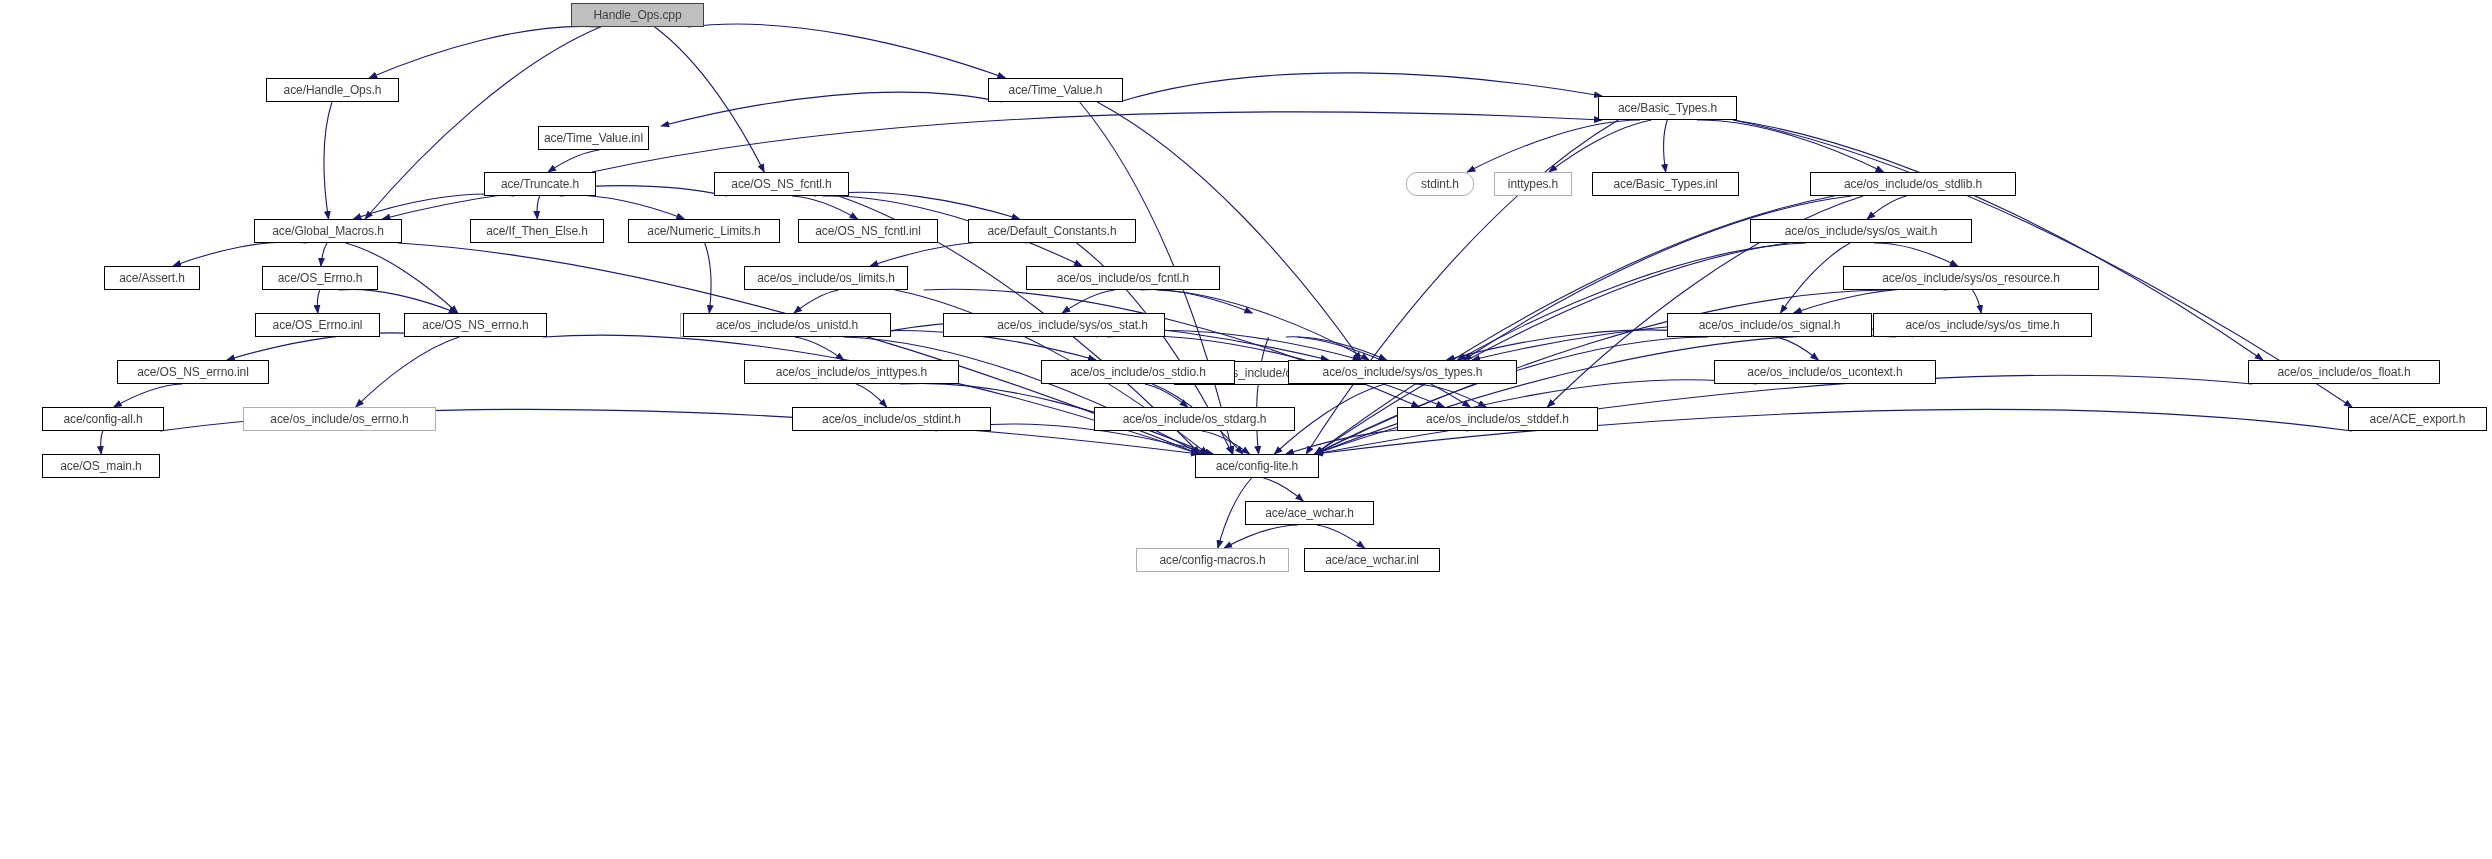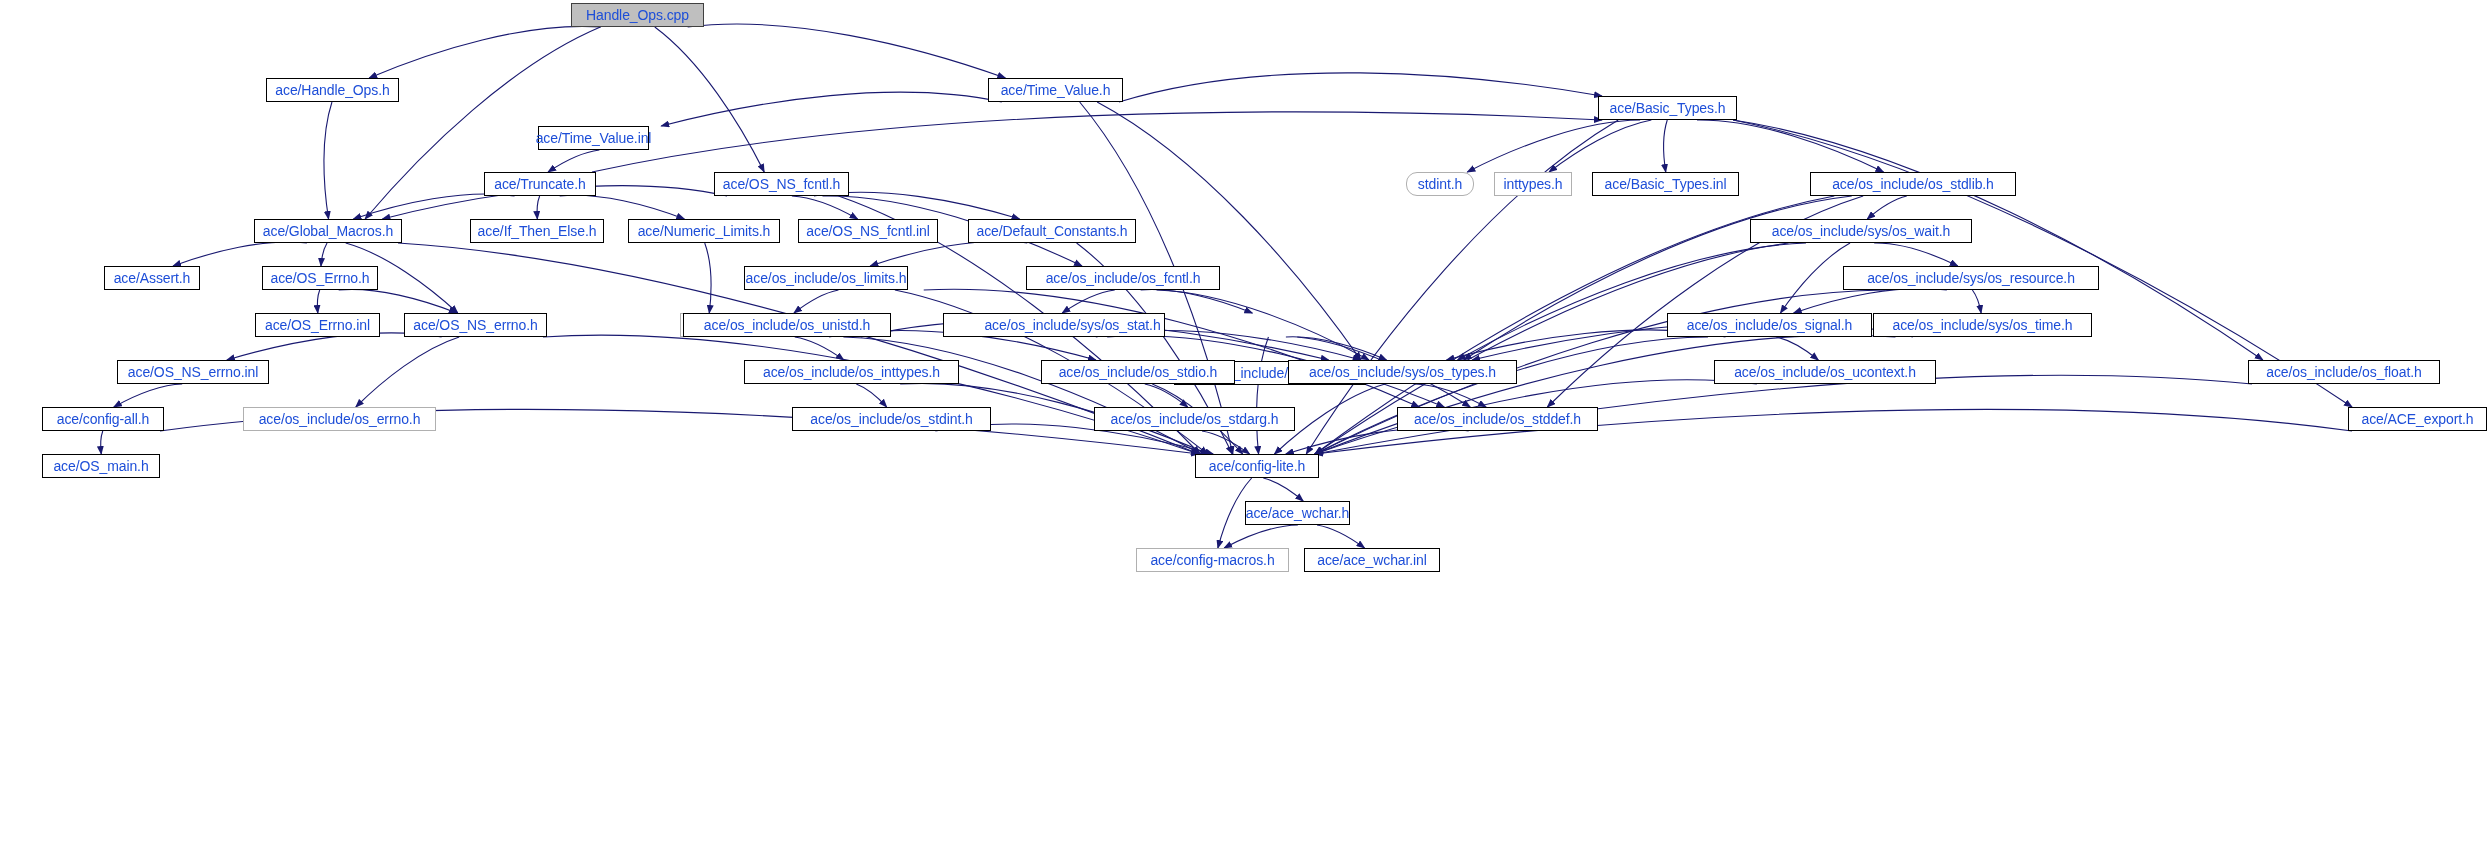--- a/index.html
+++ b/index.html
@@ -10,23 +10,23 @@
     background:#ffffff;
     font-family:"Liberation Sans","DejaVu Sans",sans-serif;
     overflow:hidden;
   }
   svg#edges{position:absolute;left:0;top:0;width:2492px;height:859px;pointer-events:none;}
   .node{
     position:absolute;
     box-sizing:border-box;
     display:flex;align-items:center;justify-content:center;
     white-space:nowrap;
-    font-size:14px;
+    font-size:12px;
     line-height:1;
-    color:#1d4ed8;
+    color:#404040;
     background:#ffffff;
     border:1px solid #000000;
     height:24px;
     letter-spacing:-0.1px;
     cursor:pointer;
   }
   .node.sys{border:1px solid #b0b0b0;}
   .node.root{background:#bfbfbf;border:1px solid #404040;}
   .node span{pointer-events:none;}
 </style>
@@ -254,21 +254,21 @@
       </div>
       <div class="node" style="left: 1397px; top: 407px; width: 201px;">
         <span>ace/os_include/os_stddef.h</span>
       </div>
       <div class="node" style="left: 2348px; top: 407px; width: 139px;">
         <span>ace/ACE_export.h</span>
       </div>
       <div class="node" style="left: 1195px; top: 454px; width: 124px;">
         <span>ace/config-lite.h</span>
       </div>
-      <div class="node" style="left: 1245px; top: 501px; width: 105px;">
+      <div class="node" style="left: 1245px; top: 501px; width: 129px;">
         <span>ace/ace_wchar.h</span>
       </div>
       <div class="node" style="left: 42px; top: 454px; width: 118px;">
         <span>ace/OS_main.h</span>
       </div>
       <div class="node sys" style="left: 1136px; top: 548px; width: 153px;">
         <span>ace/config-macros.h</span>
       </div>
       <div class="node" style="left: 1304px; top: 548px; width: 136px;">
         <span>ace/ace_wchar.inl</span>

